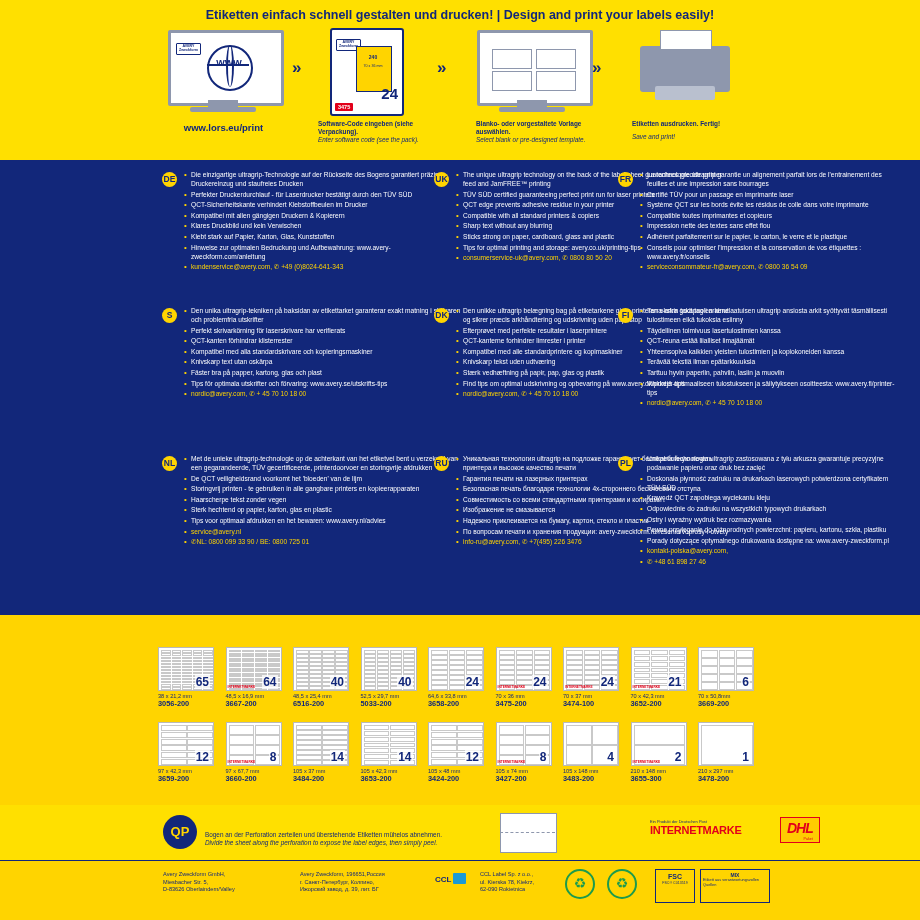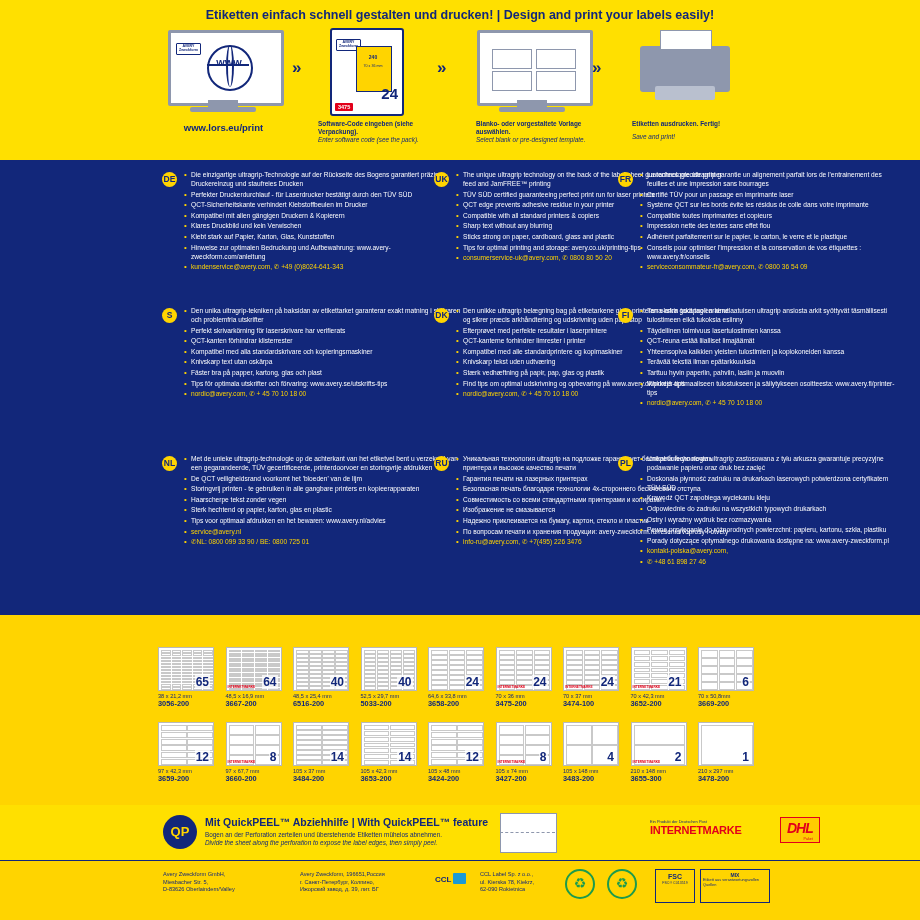--- a/index.html
+++ b/index.html
@@ -778,21 +778,20 @@
           </div>
           <div class="dim">210 x 297 mm</div>
           <div class="art">3478-200</div>
         </div>
         <div class="clear"></div>
       </div>
   </div>
 
   <div class="qp">
     <div class="qpcirc">QP</div>
-    <div class="qpt">Mit QuickPEEL™ Abziehhilfe | With QuickPEEL™ feature</div>
     <div class="qps">
       <span>Bogen an der Perforation zerteilen und überstehende Etiketten mühelos abnehmen.</span><br>
       <i>Divide the sheet along the perforation to expose the label edges, then simply peel.</i>
     </div>
     <div style="position:absolute;left:500px;top:8px;width:55px;height:38px;background:#fff;border:1px solid #8e97ad;"></div>
     <div style="position:absolute;left:500px;top:27px;width:55px;border-top:1px dashed #8e97ad;"></div>
     <div class="imark">
       <span style="order:2">Ein Produkt der Deutschen Post</span>
       <u style="text-decoration:none">INTERNETMARKE</u>
     </div>

